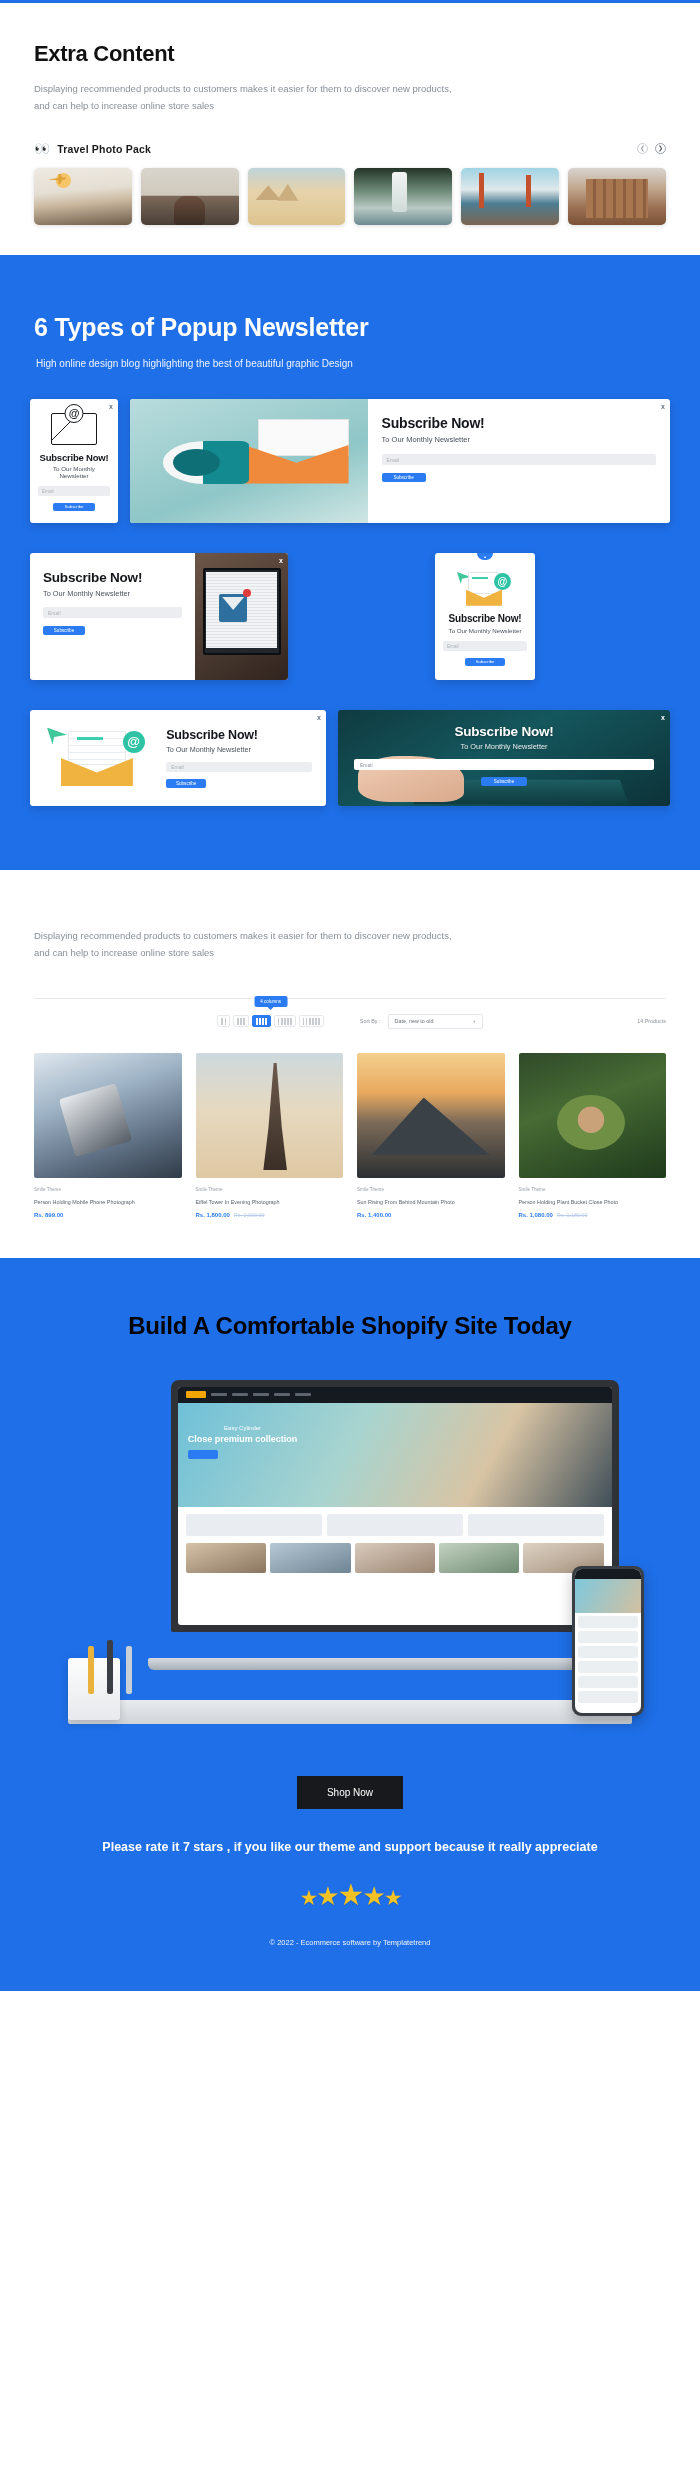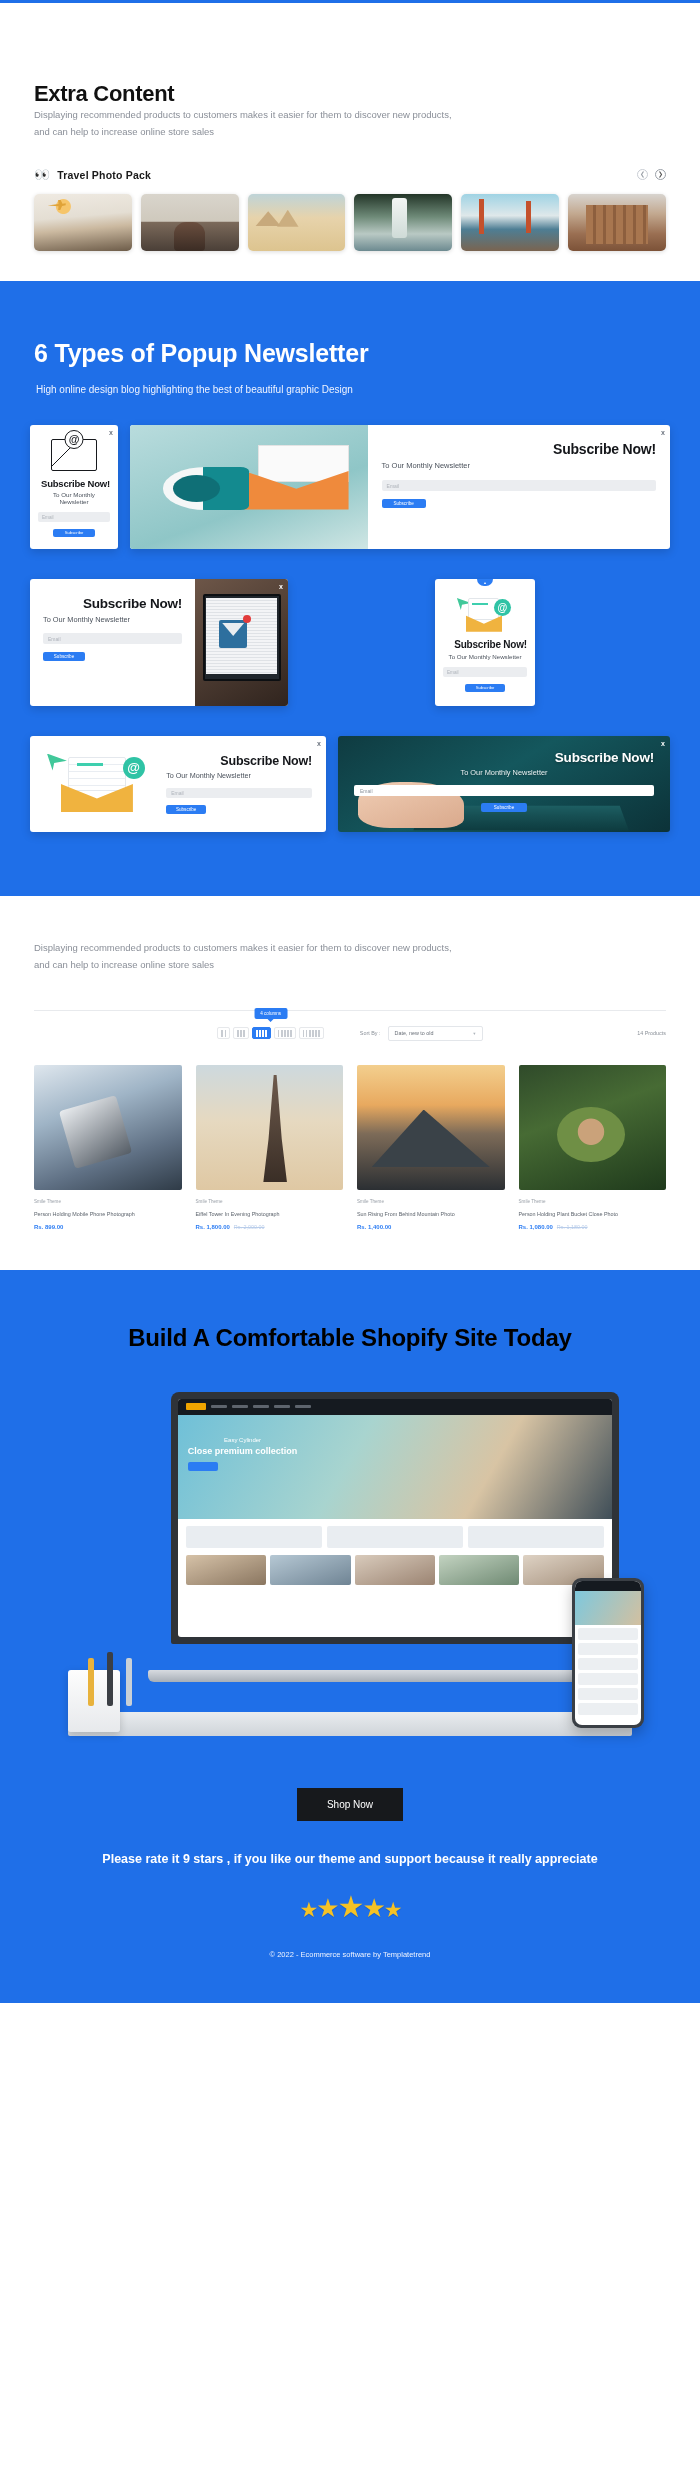--- a/index.html
+++ b/index.html
@@ -9,22 +9,22 @@
     background:#ffffff;
     width:700px;
     overflow-x:hidden;
   }
   .page { width:700px; position:relative; }
 
   .topline { height:3px; background:#1f6fe8; width:100%; }
 
   
   .extra { background:#fff; padding:38px 34px 30px 34px; }
-  .h1 { font-size:22px; font-weight:700; color:#111; letter-spacing:-0.3px;margin-top:40px; }
-  .sub { font-size:9.5px; color:#8a8f98; line-height:1.75; max-width:420px; }
+  .h1 { font-size:22px; font-weight:700; color:#111; letter-spacing:-0.3px; }
+  .sub { font-size:9.5px; color:#8a8f98; line-height:1.75; margin-top:14px; max-width:420px; }
 
   .pack-head { display:flex; align-items:center; justify-content:space-between; margin-top:28px; }
   .pack-title-wrap { display:flex; align-items:center; gap:7px; }
   .pack-emoji { font-size:13px; line-height:1; }
   .pack-title { font-size:10.5px; font-weight:700; color:#1a1a1a; letter-spacing:.2px; }
   .arrows { display:flex; gap:7px; align-items:center; }
   .arrow {
     width:11px; height:11px; border-radius:50%;
     border:1px solid #c9cdd4; color:#9aa0a8;
     font-size:6px; line-height:9px; text-align:center;
@@ -67,21 +67,21 @@
   .h2 { font-size:25px; font-weight:700; color:#fff; text-align:left; padding-left:4px; letter-spacing:-.2px;}
   .h2sub { font-size:10px; color:#eef3ff; margin-top:16px; padding-left:6px; }
 
   .prow { display:flex; gap:12px; margin-top:30px; }
   .pcard { position:relative; border-radius:3px; overflow:hidden; box-shadow:0 3px 10px rgba(0,0,0,.16); }
   .xbtn {
     position:absolute; top:4px; right:5px; z-index:5;
     font-size:7px; font-weight:700; color:#6d7580; line-height:1;
   }
   .xbtn.white { color:#fff; }
-  .pc-title { font-weight:700; color:#14161a; letter-spacing:-.2px;text-align:right; }
+  .pc-title { font-weight:700; color:#14161a; letter-spacing:-.2px; }
   .pc-sub { color:#4b525c; }
   .pc-input {
     background:#ebedf0; border-radius:2px; color:#aeb3ba; display:flex; align-items:center;
   }
   .pc-btn { background:#2b7cf3; color:#fff; border-radius:2px; text-align:center; }
 
   
   .card1 { width:88px; background:#fff; padding:10px 8px 12px 8px; text-align:center; }
   .env-ico { width:46px; height:32px; margin:4px auto 7px auto; position:relative; }
   .env-ico .body{position:absolute;inset:0;border:1.6px solid #17191d;border-radius:2px;}
@@ -564,21 +564,21 @@
           <div class="p-row"></div>
             <div class="p-row"></div>
           <div class="p-row"></div>
             <div class="p-row"></div>
         </div>
       </div>
     </div>
 
     <a class="shopnow">Shop Now</a>
 
-    <div class="rate">Please rate it 9 stars , if you like our theme and support because it really appreciate</div>
+    <div class="rate">Please rate it 7 stars , if you like our theme and support because it really appreciate</div>
 
     <div class="stars">
       <span>★</span>
       <span>★</span>
       <span>★</span>
       <span>★</span>
       <span>★</span>
     </div>
 
     <div class="copy">© 2022 - Ecommerce software by Templatetrend</div>

